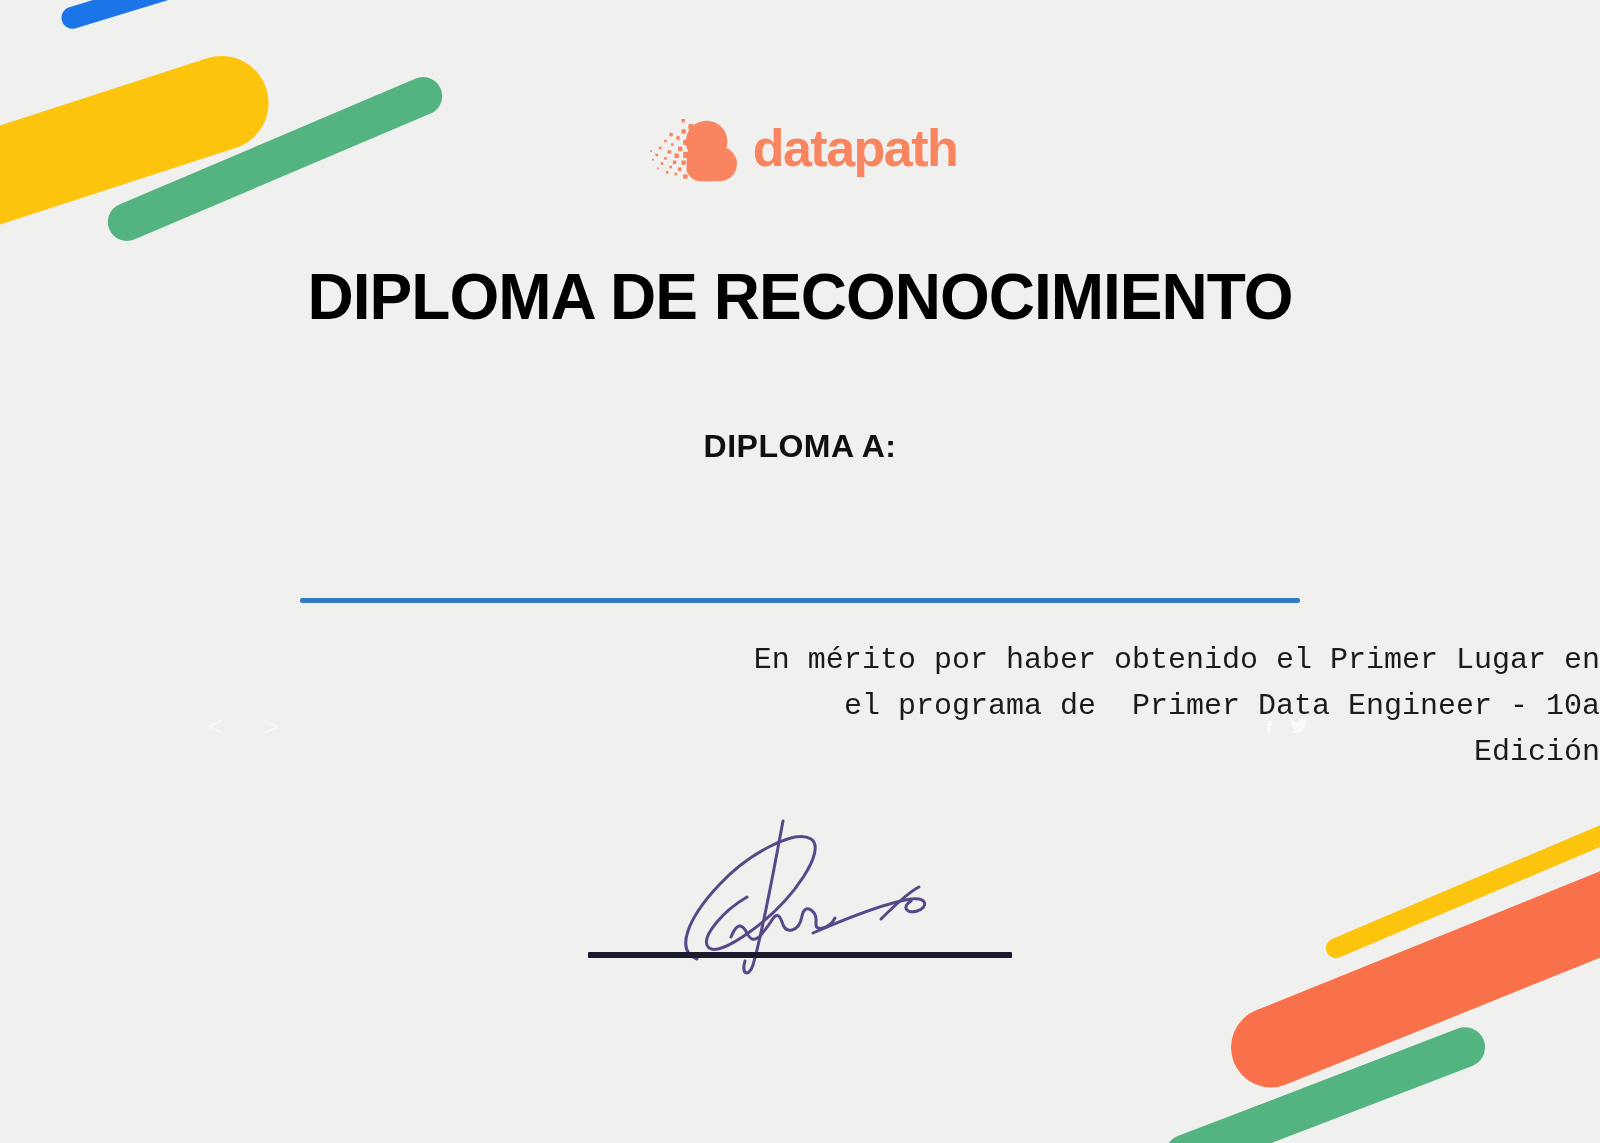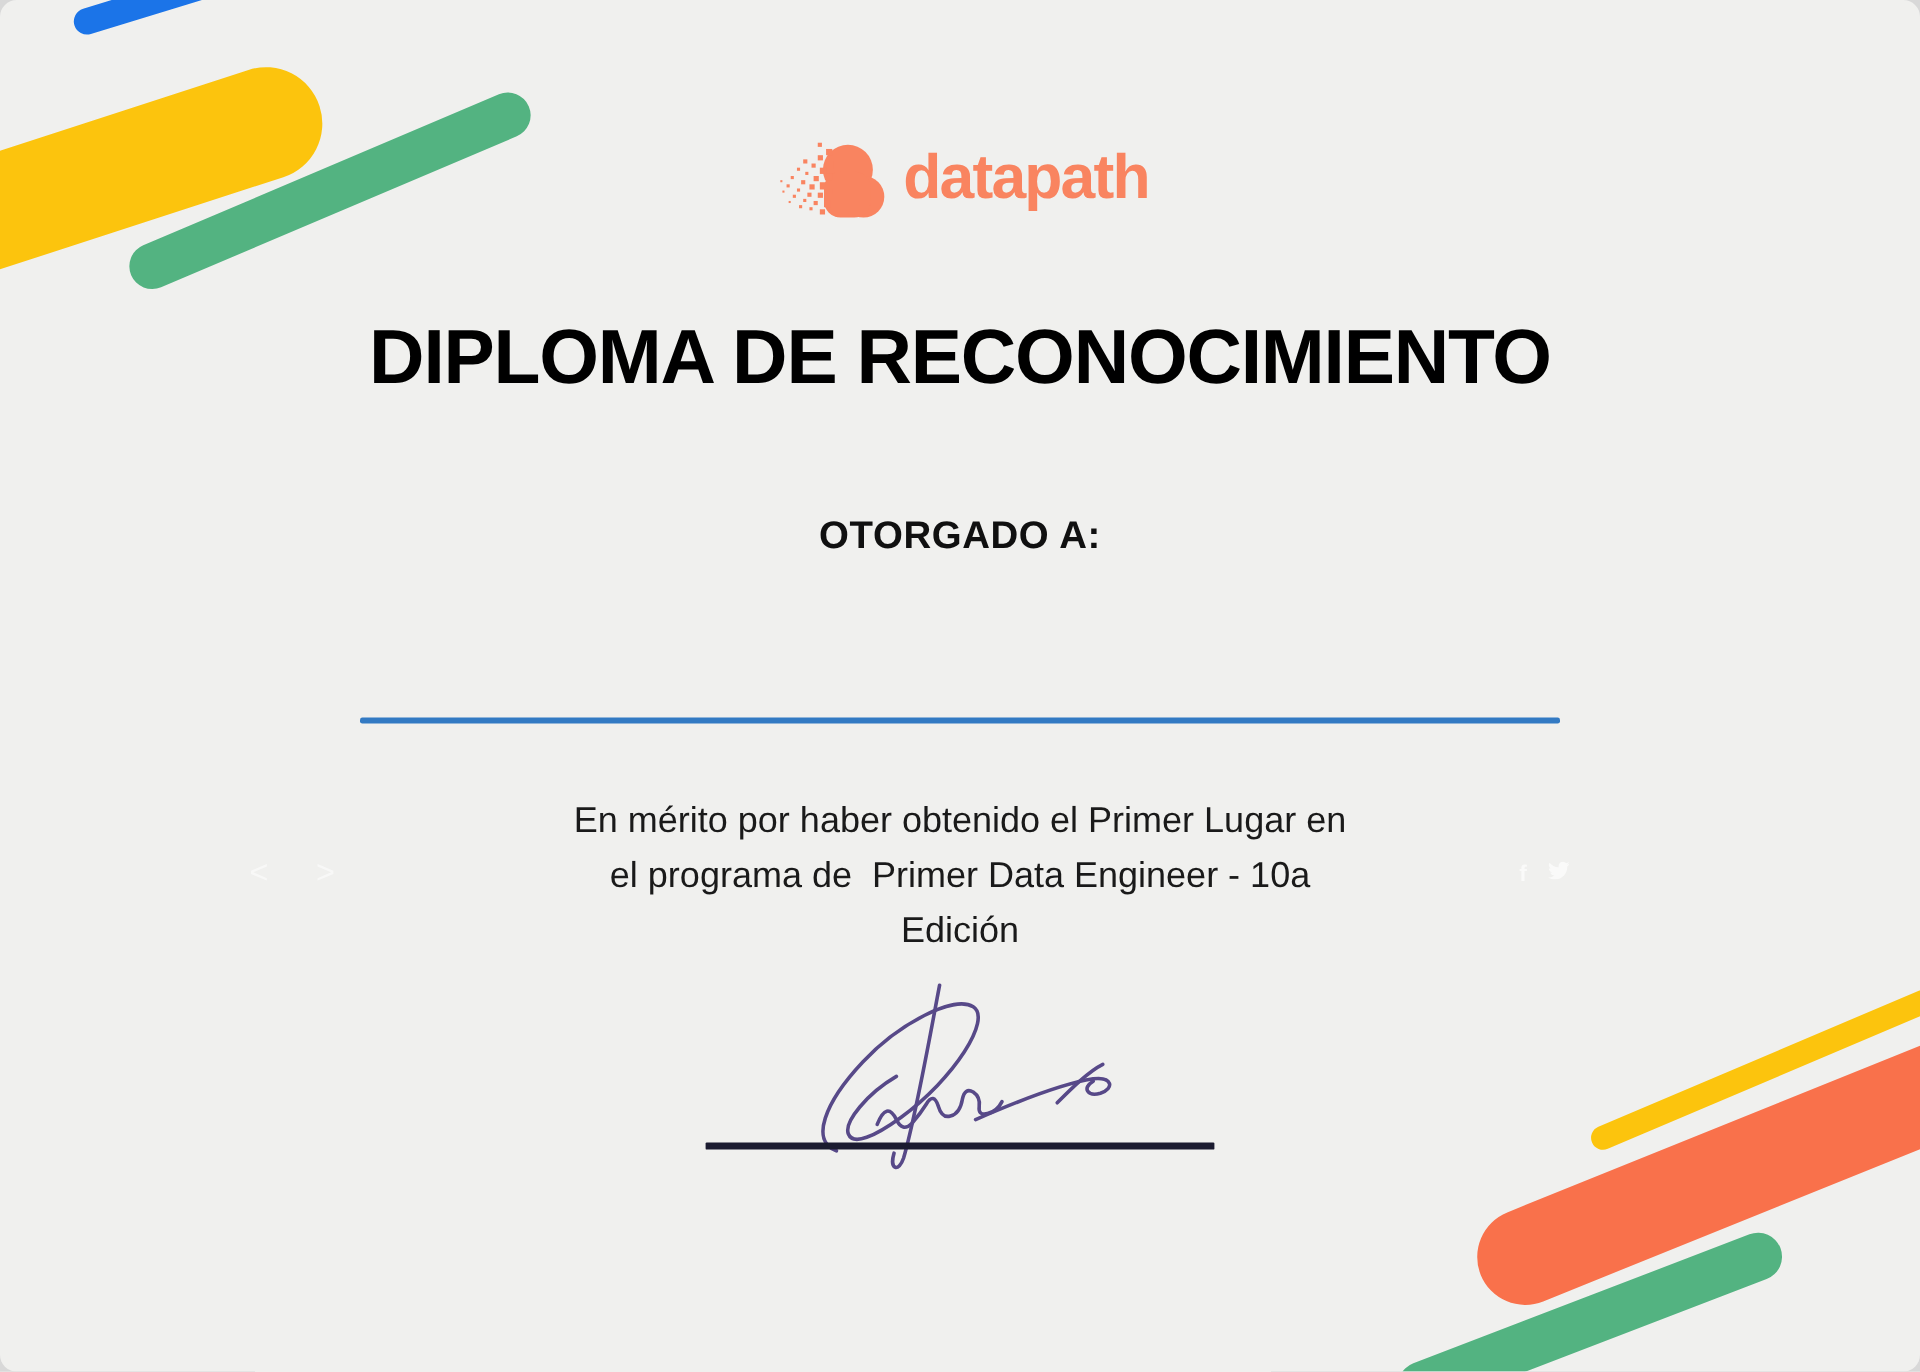--- a/index.html
+++ b/index.html
@@ -49,22 +49,22 @@
     text-align: center; font-size: 62px; font-weight: 700;
     letter-spacing: -1px; color: #101010;
   }
   .name-underline {
     position: absolute; top: 598px; left: 300px;
     width: 1000px; height: 5px; border-radius: 2px;
   }
 
   
   .description {
-    position: absolute; top: 661px; left: 0; width: 100%;
-    text-align: center; font-size: 30px; line-height: 46px; color: #1a1a1a;
+    position: absolute; top: 637px; left: 0; width: 100%;
+    text-align: right; font-size: 30px; line-height: 46px; color: #1a1a1a; font-family: Liberation Mono, monospace;
   }
   .description div { white-space: pre-wrap; }
 
   
   .signature-svg { position: absolute; left: 645px; top: 815px; }
   .sig-line {
     position: absolute; top: 952px; left: 588px;
     width: 424px; height: 6px; border-radius: 1px;
   }
   .sig-name {
@@ -85,21 +85,21 @@
   .wm-social {
     position: absolute; left: 1266px; top: 718px;
     display: flex; align-items: center; gap: 18px;
     color: rgba(255,255,255,0.65);
   }
   .wm-social .fb { font-size: 19px; font-weight: 700; line-height: 1; }
 </style>
 </head>
 <body>
 
-<div class="certificate" style="background: rgb(240, 240, 238); border-radius: 14px;">
+<div class="certificate" style="background: rgb(240, 240, 238);">
 
   <div class="bar bar-blue-tl" style="background: rgb(27, 116, 232);"></div>
   <div class="bar bar-yellow-tl" style="background: rgb(252, 196, 13);"></div>
   <div class="bar bar-green-tl" style="background: rgb(83, 179, 129);"></div>
   <div class="bar bar-yellow-br" style="background: rgb(252, 196, 13);"></div>
   <div class="bar bar-orange-br" style="background: rgb(249, 113, 75);"></div>
   <div class="bar bar-green-br" style="background: rgb(83, 179, 129);"></div>
 
   <div class="wm-brackets">&lt; &gt;</div>
   <div class="wm-social">
@@ -147,21 +147,21 @@
           <rect x="8" y="44" width="2" height="2"></rect>
         <rect x="16" y="64" width="2" height="2"></rect>
           <rect x="44" y="8" width="4" height="4"></rect>
       </svg>
     </span>
     <span class="logo-wordmark">datapath</span>
   </div>
 
   <div class="title">DIPLOMA DE RECONOCIMIENTO</div>
 
-  <div class="awarded">OTORGADO A:</div>
+  <div class="awarded">DIPLOMA A:</div>
 
 
   <div class="name-underline" style="background: rgb(51, 122, 195);"></div>
 
   <div class="description">
     <div>En mérito por haber obtenido el Primer Lugar en</div>
     <div>el programa de  Primer Data Engineer - 10a</div>
     <div>Edición</div>
   </div>
 

